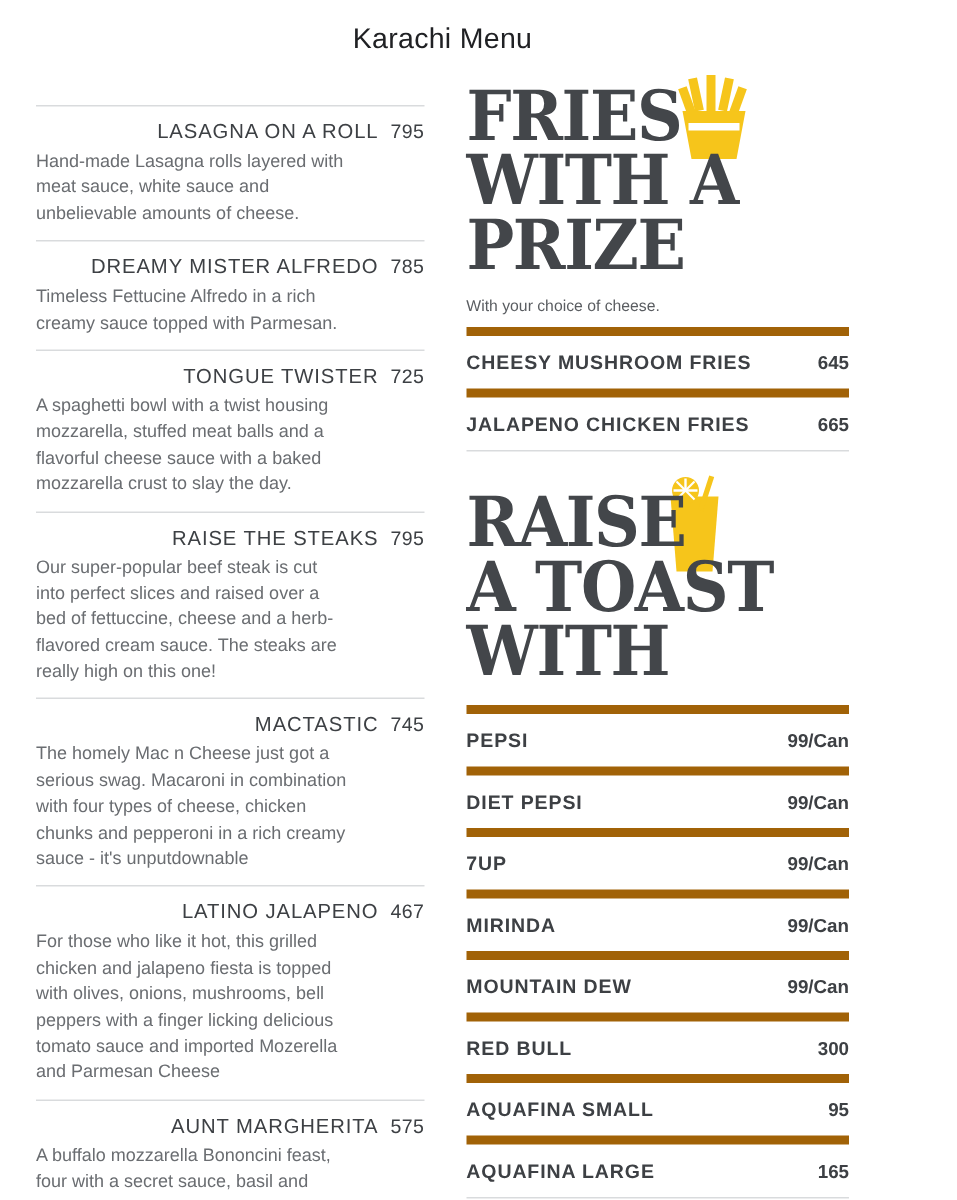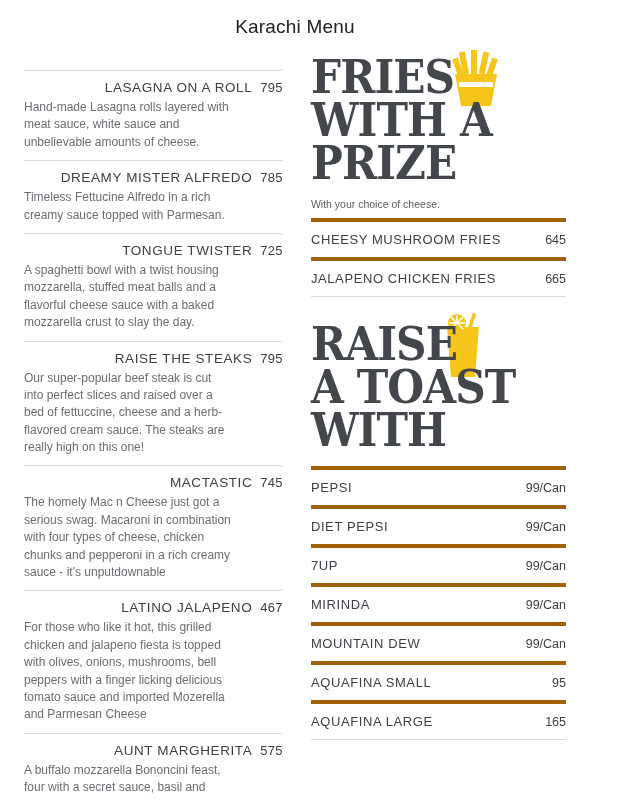--- a/index.html
+++ b/index.html
@@ -88,22 +88,23 @@
     font-size: 12px;
     line-height: 1.45;
     color: #6a6d71;
     margin-top: 4px;
     max-width: 210px;
   }
   .simple-row {
     display: flex;
     justify-content: space-between;
     align-items: baseline;
-    border-top: 4px solid #a16207;
+    border-top: 6px solid #a16207;
     padding: 10px 0 10px 0;
+    font-weight: bold;
   }
   .simple-row .nm {
     font-size: 13px;
     letter-spacing: 0.6px;
     text-transform: uppercase;
   }
   .simple-row .pr { font-size: 12.5px; text-align: center; }
   .list-bottom { border-bottom: 1px solid #d9dbdd; }
 
   .block-gap { height: 26px; }
@@ -261,20 +262,24 @@
         </div>
         <div class="simple-row">
           <span class="nm">MIRINDA</span>
           <span class="pr">99/Can</span>
         </div>
         <div class="simple-row">
           <span class="nm">MOUNTAIN DEW</span>
           <span class="pr">99/Can</span>
         </div>
         <div class="simple-row">
+          <span class="nm">RED BULL</span>
+          <span class="pr">300</span>
+        </div>
+        <div class="simple-row">
           <span class="nm">AQUAFINA SMALL</span>
           <span class="pr">95</span>
         </div>
         <div class="simple-row list-bottom">
           <span class="nm">AQUAFINA LARGE</span>
           <span class="pr">165</span>
         </div>
       </div>
 
     </div>

